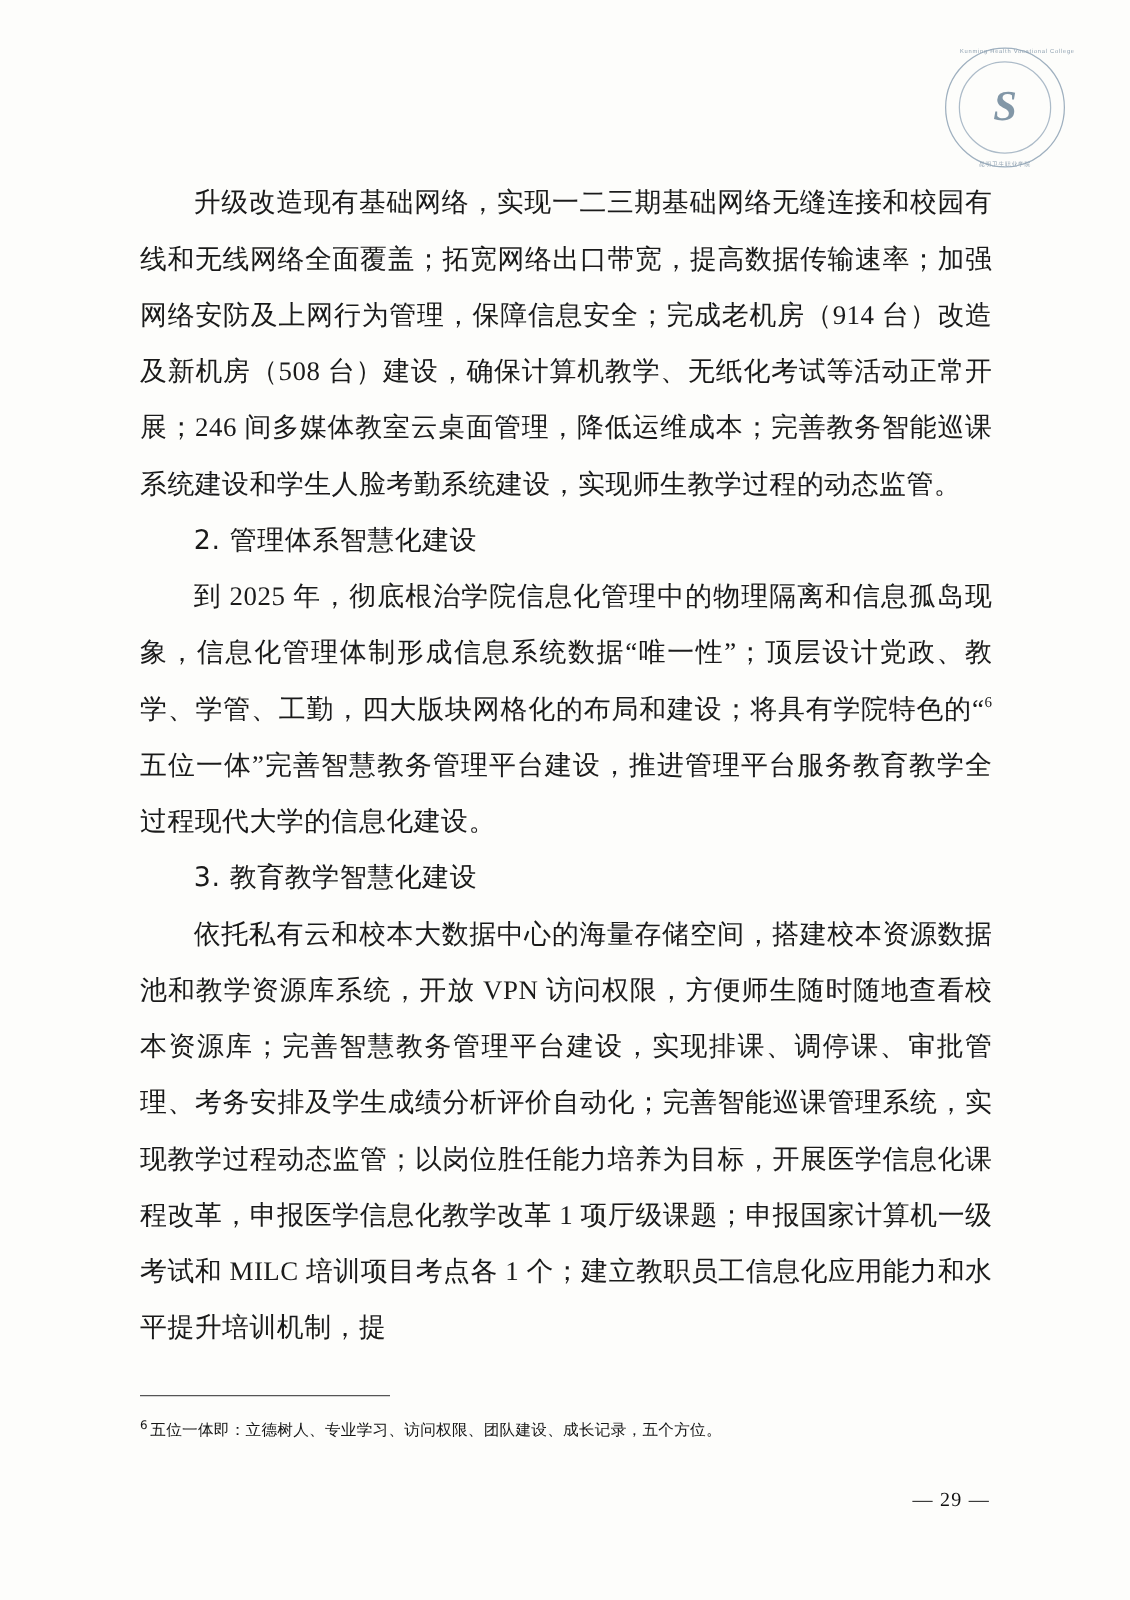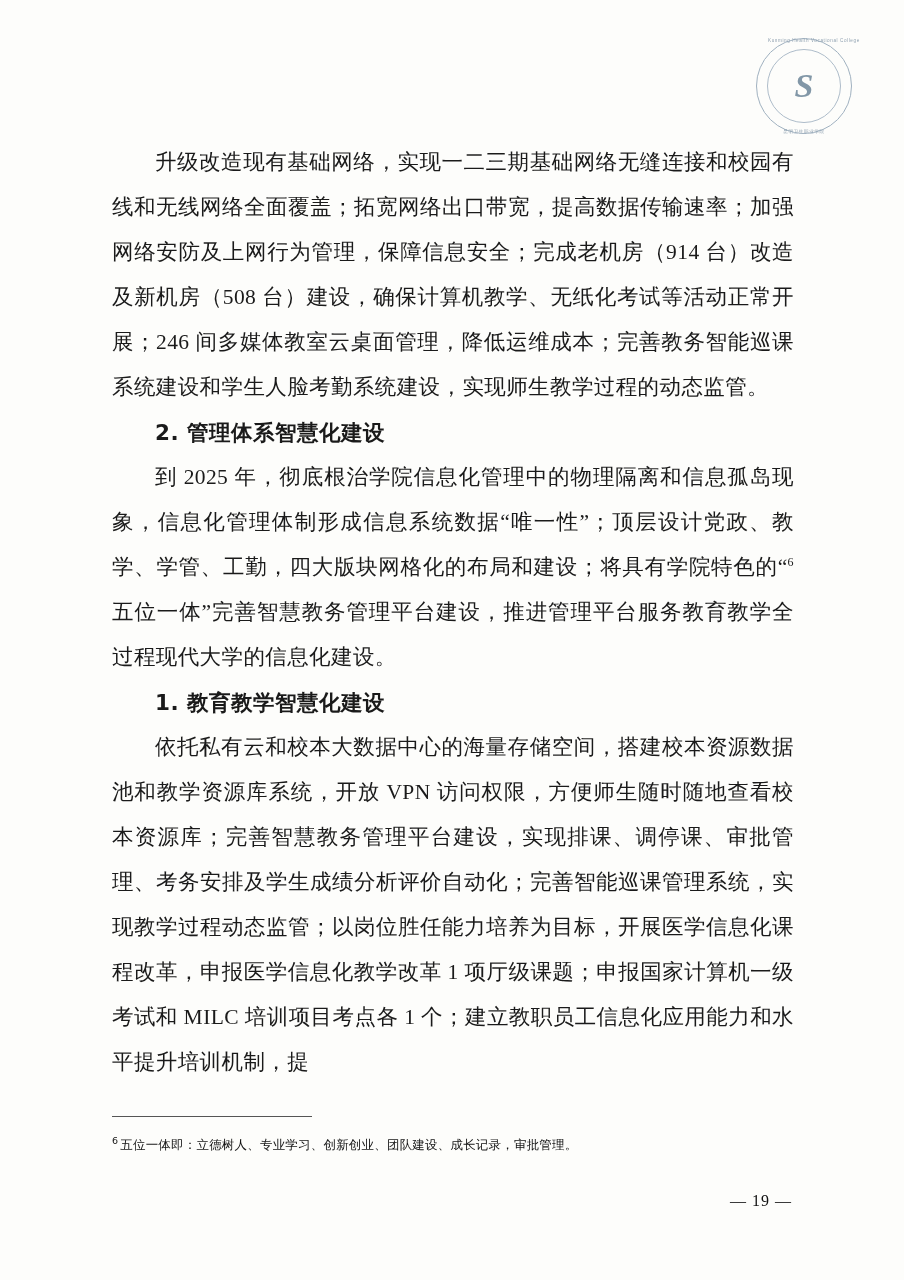--- a/index.html
+++ b/index.html
@@ -84,21 +84,21 @@
     text-justify: inter-ideograph;
     text-indent: 2em;
     letter-spacing: 0.4px;
     font-family: "Liberation Serif", serif;
   }
   h3.heading {
     margin: 0;
     font-size: 21.5px;
     line-height: 45px;
     text-indent: 2em;
-    font-weight: bold;
+    font-weight: normal;
     font-family: "DejaVu Sans", sans-serif;
     letter-spacing: 0.5px;
   }
 
   
   sup.fn {
     font-size: 12px;
     vertical-align: super;
     line-height: 0;
     font-family: "Liberation Serif", serif;
@@ -155,25 +155,25 @@
   </div>
 
   <div class="content">
 
     <p class="para">升级改造现有基础网络，实现一二三期基础网络无缝连接和校园有线和无线网络全面覆盖；拓宽网络出口带宽，提高数据传输速率；加强网络安防及上网行为管理，保障信息安全；完成老机房（914 台）改造及新机房（508 台）建设，确保计算机教学、无纸化考试等活动正常开展；246 间多媒体教室云桌面管理，降低运维成本；完善教务智能巡课系统建设和学生人脸考勤系统建设，实现师生教学过程的动态监管。</p>
 
     <h3 class="heading">2. 管理体系智慧化建设</h3>
 
     <p class="para"><span>到 2025 年，彻底根治学院信息化管理中的物理隔离和信息孤岛现象，信息化管理体制形成信息系统数据“唯一性”；顶层设计党政、教学、学管、工勤，四大版块网格化的布局和建设；将具有学院特色的“</span><sup class="fn">6</sup><span>五位一体”完善智慧教务管理平台建设，推进管理平台服务教育教学全过程现代大学的信息化建设。</span></p>
 
-    <h3 class="heading">1. 教育教学智慧化建设</h3>
+    <h3 class="heading">3. 教育教学智慧化建设</h3>
 
     <p class="para">依托私有云和校本大数据中心的海量存储空间，搭建校本资源数据池和教学资源库系统，开放 VPN 访问权限，方便师生随时随地查看校本资源库；完善智慧教务管理平台建设，实现排课、调停课、审批管理、考务安排及学生成绩分析评价自动化；完善智能巡课管理系统，实现教学过程动态监管；以岗位胜任能力培养为目标，开展医学信息化课程改革，申报医学信息化教学改革 1 项厅级课题；申报国家计算机一级考试和 MILC 培训项目考点各 1 个；建立教职员工信息化应用能力和水平提升培训机制，提</p>
   </div>
 
   <div class="footnote-area">
     <div class="fn-rule"></div>
-    <div class="fn-text"><span class="fn-num">6</span><span>五位一体即：立德树人、专业学习、创新创业、团队建设、成长记录，审批管理。</span></div>
+    <div class="fn-text"><span class="fn-num">6</span><span>五位一体即：立德树人、专业学习、访问权限、团队建设、成长记录，五个方位。</span></div>
   </div>
 
-  <div class="page-number">— 19 —</div>
+  <div class="page-number">— 29 —</div>
 
 </div>
 
 </body></html>

